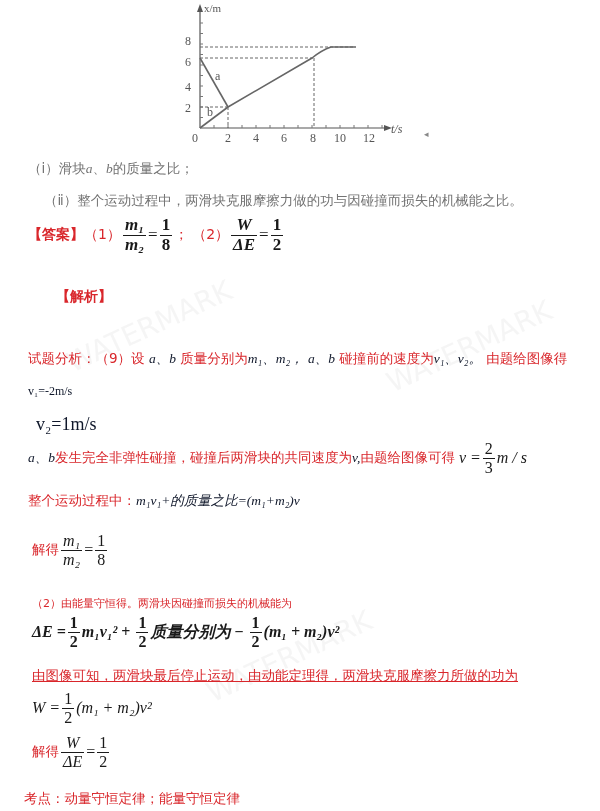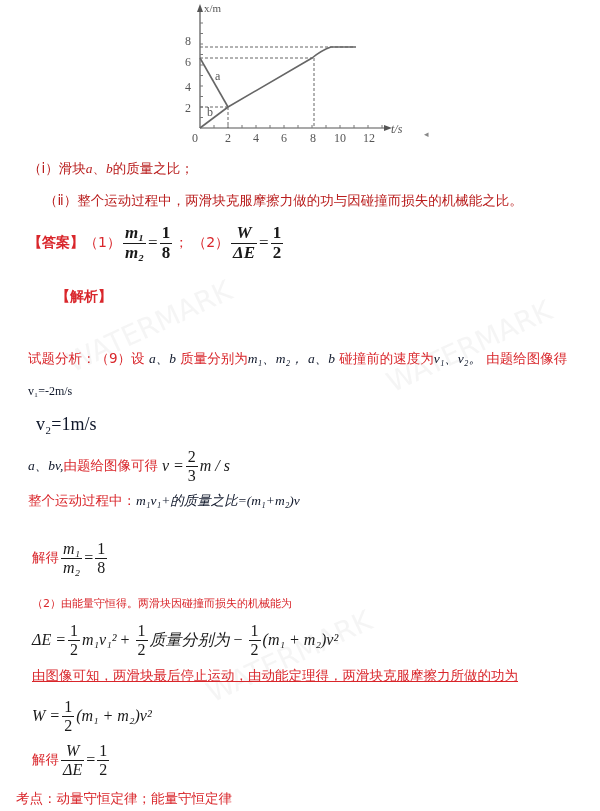--- a/index.html
+++ b/index.html
@@ -1,25 +1,25 @@
 <!DOCTYPE html>
 <html><head>
   <meta charset="utf-8">
   <style>
     html, body { margin: 0; padding: 0; background: #ffffff; }
     body { width: 600px; height: 811px; position: relative; overflow: hidden;
            font-family: "DejaVu Sans", "Liberation Sans", sans-serif; }
     .abs { position: absolute; white-space: nowrap; }
-    .black { color: #b91c1c; }
+    .black { color: #737373; }
     .red { color: #d9262b; }
     .pink { color: #0f172a; }
     .serif { font-family: "Liberation Serif", "DejaVu Serif", serif; }
     .ital { font-style: italic; }
     .q { font-size: 13.5px; }
-    .frac { display: inline-block; vertical-align: middle; text-align: center; margin: 8px 2px; }
+    .frac { display: inline-block; vertical-align: middle; text-align: center; margin: 0 2px; }
     .frac > span { display: block; line-height: 1.1; padding: 0 2px; }
     .frac > span.num { border-bottom: 1px solid currentColor; }
     .eq { font-family: "Liberation Serif", "DejaVu Serif", serif; color: #1a1a1a; font-size: 16px; }
     .bold-eq { font-family: "Liberation Serif", "DejaVu Serif", serif; color: #1a1a1a; font-weight: bold; font-size: 17px; }
     .watermark { position:absolute; color: rgba(200,200,200,0.18); font-size: 28px; transform: rotate(-25deg); pointer-events:none; }
     svg text { font-family: "Liberation Serif", "DejaVu Serif", serif; }
   </style>
 </head>
 <body>
 
@@ -133,20 +133,21 @@
   <span>质量分别为</span><span class="serif ital pink">m₁、m₂，</span>
   <span class="serif ital pink">a、b</span>
   <span>碰撞前的速度为</span><span class="serif ital pink">v₁、v₂。</span>
   <span>由题给图像得</span>
 </div>
 <div class="abs pink serif" style="left:28px;top:384px;font-size:12px;">v₁=-2m/s</div>
 <div class="abs pink serif" style="left:36px;top:414px;font-size:18px;">v₂=1m/s</div>
 
 <div class="abs red" style="left:28px;top:440px;font-size:13.5px;display:flex;align-items:center;">
   <span class="serif ital pink">a、b</span>
+  <span>发生完全非弹性碰撞，碰撞后两滑块的共同速度为</span>
   <span class="serif ital pink">v,</span>
   <span>由题给图像可得</span>
   <span class="eq ital" style="margin-left:4px;">v =</span>
   <span class="frac eq">
       <span class="num">2</span>
       <span>3</span>
     </span>
   <span class="eq ital">m / s</span>
 </div>
 
@@ -162,21 +163,21 @@
     </span>
   <span class="eq">=</span>
   <span class="frac eq">
       <span class="num">1</span>
       <span>8</span>
     </span>
 </div>
 
 <div class="abs red" style="left:32px;top:596px;font-size:11px;">（2）由能量守恒得。两滑块因碰撞而损失的机械能为</div>
 
-<div class="abs" style="left:32px;top:614px;display:flex;align-items:center;">
+<div class="abs" style="left:32px;top:614px;display:flex;align-items:center;font-weight:bold;">
   <span class="eq ital">ΔE =</span>
   <span class="frac eq">
       <span class="num">1</span>
       <span>2</span>
     </span>
   <span class="eq ital">m₁v₁²</span>
   <span class="eq" style="margin:0 4px;">+</span>
   <span class="frac eq">
       <span class="num">1</span>
       <span>2</span>
@@ -207,13 +208,13 @@
       <span class="num">W</span>
       <span>ΔE</span>
     </span>
   <span class="eq">=</span>
   <span class="frac eq">
       <span class="num">1</span>
       <span>2</span>
     </span>
 </div>
 
-<div class="abs red" style="left:16px;top:790px;font-size:13.5px;">考点：动量守恒定律；能量守恒定律</div>
+<div class="abs red" style="left:24px;top:790px;font-size:13.5px;">考点：动量守恒定律；能量守恒定律</div>
 
 </body></html>

